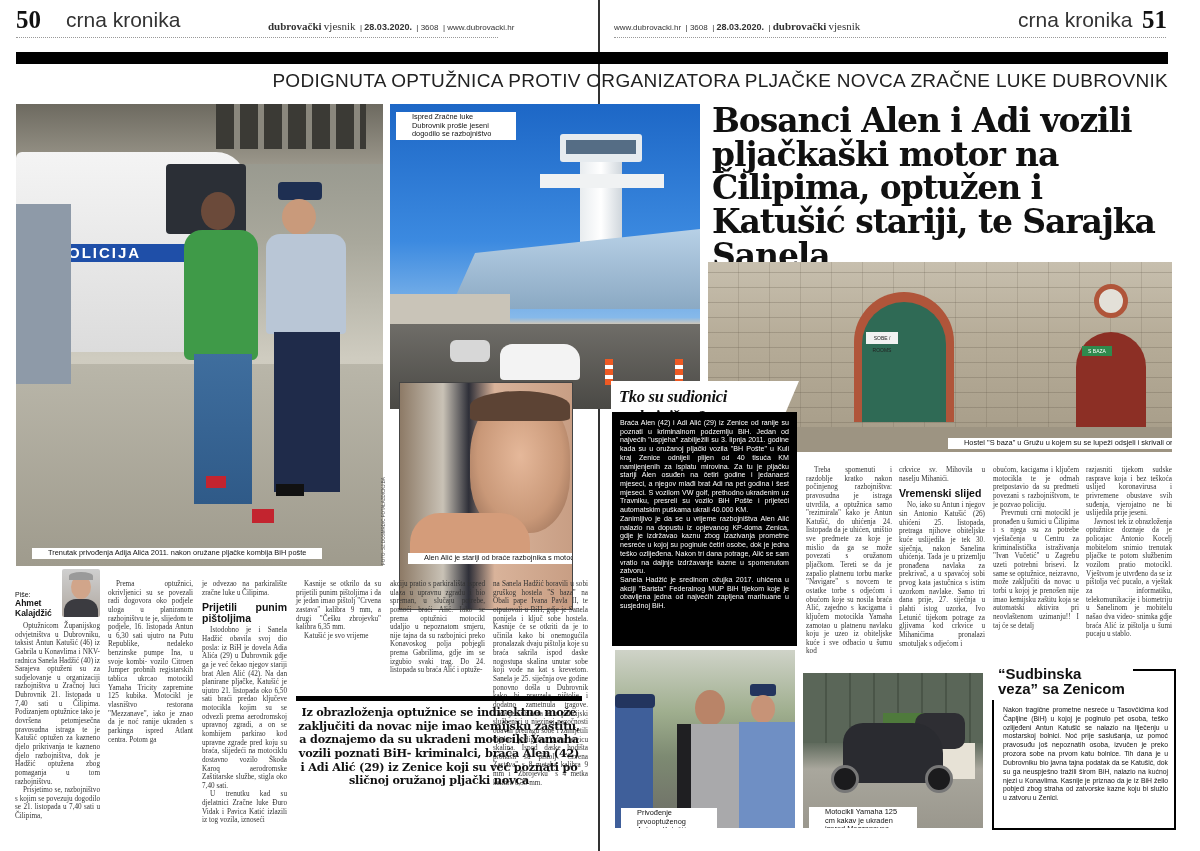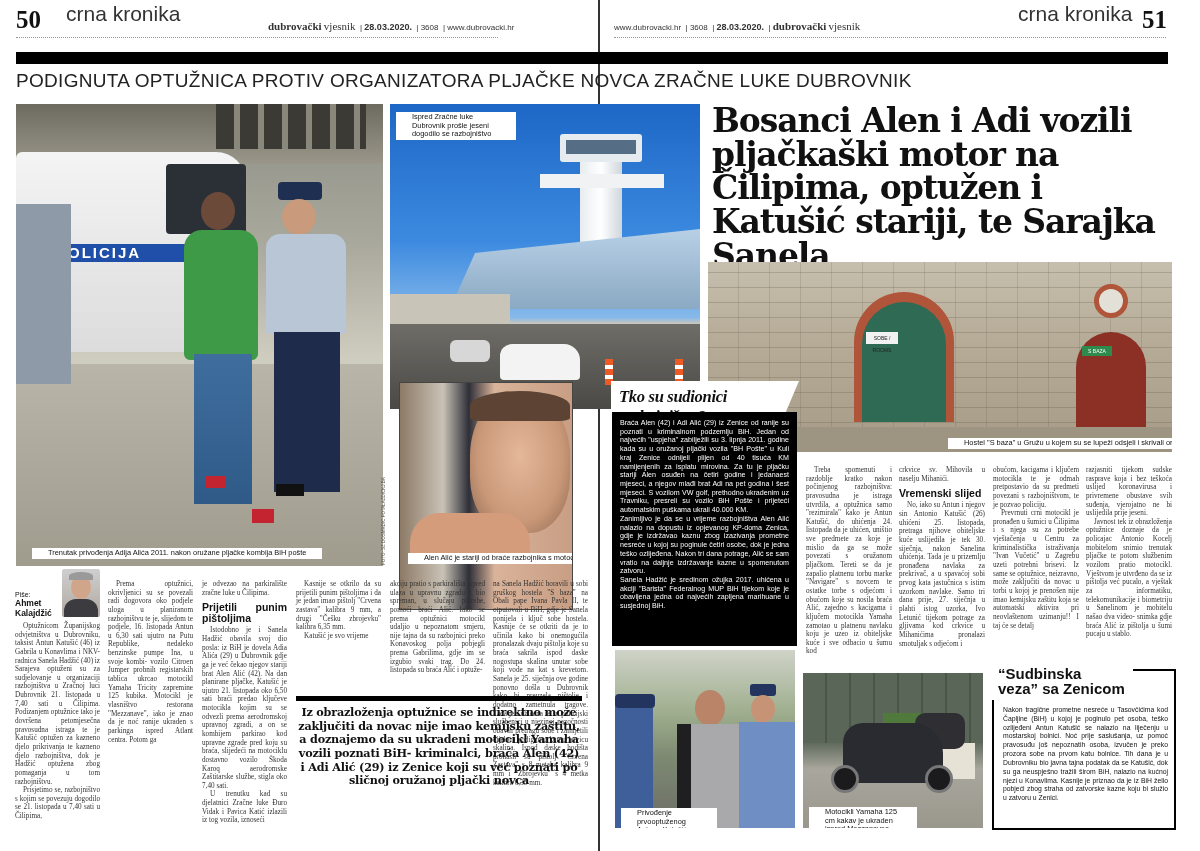--- a/index.html
+++ b/index.html
@@ -1,27 +1,27 @@
 <!DOCTYPE html>
 <html><head>
 <meta charset="utf-8">
 <style>
 *{box-sizing:border-box;margin:0;padding:0}
 html,body{width:1200px;height:851px;overflow:hidden;background:#fff}
 body{position:relative;font-family:"Liberation Serif",serif;color:#222}
 .abs{position:absolute}
 .spine{left:598px;top:0;width:2px;height:851px;background:#333}
 .pg-num{font-family:"Liberation Serif",serif;font-weight:bold;font-size:25px;color:#111;top:6px}
-.sect{font-family:"Liberation Sans",sans-serif;font-size:21px;color:#333;top:2px}
+.sect{font-family:"Liberation Sans",sans-serif;font-size:21px;color:#333;top:8px}
 .meta{font-family:"Liberation Sans",sans-serif;font-size:8px;color:#333;top:20px;white-space:nowrap}
 .meta b{font-size:9px}
 .meta .brand{font-family:"Liberation Serif",serif;font-size:11px}
 .dots{top:37px;height:1px;border-top:1px dotted #999}
 .topbar{left:16px;top:52px;width:1152px;height:12px;background:#000}
-.kicker{left:16px;top:70px;width:1152px;text-align:left;font-family:"Liberation Sans",sans-serif;font-size:19px;letter-spacing:.3px;color:#222}
+.kicker{left:16px;top:70px;width:1152px;text-align:right;font-family:"Liberation Sans",sans-serif;font-size:19px;letter-spacing:.3px;color:#222}
 .photo{overflow:hidden}
 .caption{background:#fff;color:#111;font-family:"Liberation Sans",sans-serif;font-size:7.4px;padding:1px 16px;line-height:1.15;white-space:nowrap}
 .headline{left:712px;top:104px;width:470px;font-family:"DejaVu Serif","Liberation Serif",serif;font-weight:bold;font-size:33px;line-height:1.02;color:#111;letter-spacing:-1.1px}
 .col{font-size:7.2px;line-height:1.2;text-align:justify;color:#333;hyphens:auto}
 .col p{text-indent:8px}
 .col h4{font-family:"Liberation Sans",sans-serif;font-size:10.5px;font-weight:bold;color:#111;margin:5px 0 2px;line-height:1.05}
 .tko-title{left:611px;top:381px;width:188px;height:31px;background:#fff;font-family:"Liberation Serif",serif;font-style:italic;font-weight:bold;font-size:16.5px;padding:6px 8px;color:#111;clip-path:polygon(0 0,100% 0,93% 100%,0 100%);letter-spacing:-.3px}
 .tko-box{left:612px;top:412px;width:185px;height:234px;background:#000;color:#fff;font-family:"Liberation Sans",sans-serif;font-size:7.1px;line-height:1.23;padding:7px 8px;text-align:justify}
 .quote{left:296px;top:706px;width:286px;text-align:center;font-family:"DejaVu Serif",serif;font-weight:bold;font-size:11.2px;line-height:1.22;color:#111;letter-spacing:-.2px}
 .qbar{left:296px;top:696px;width:286px;height:5px;background:#000}

